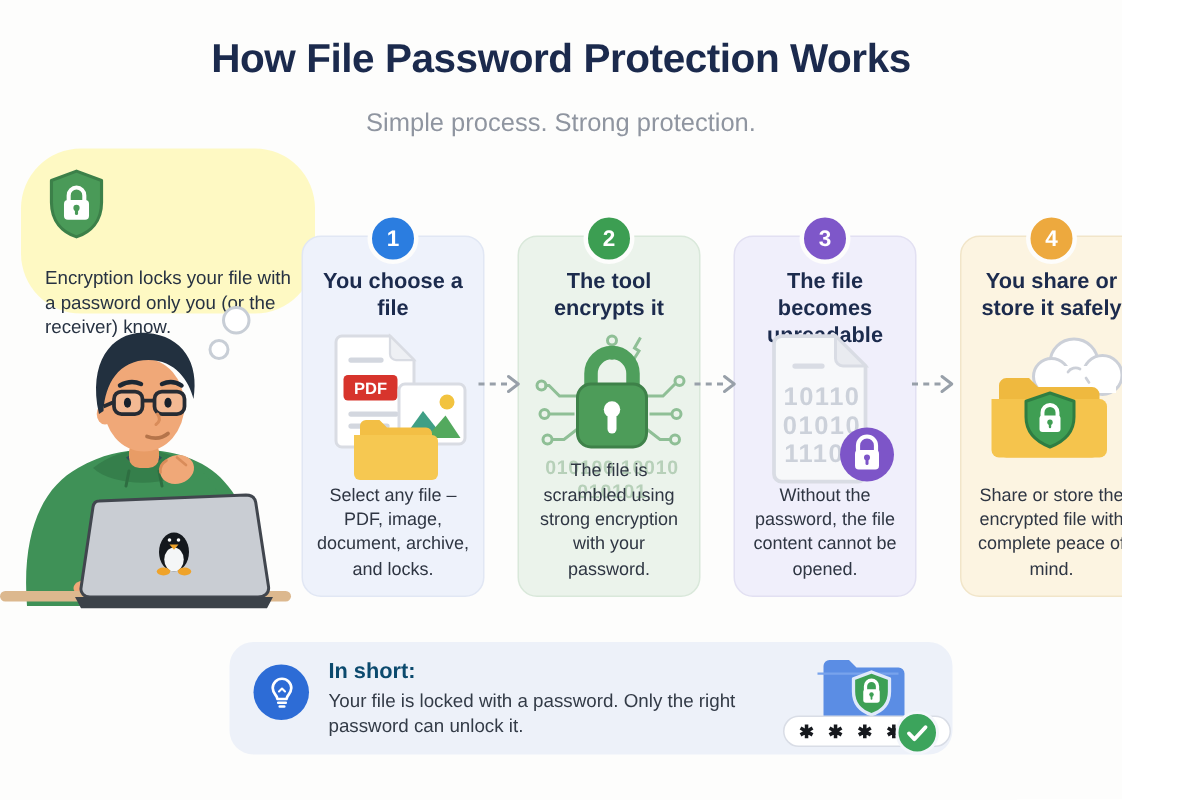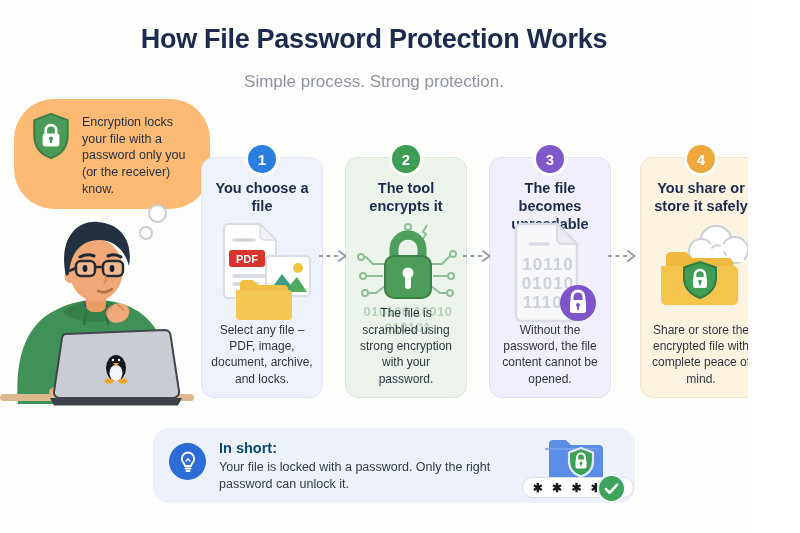--- a/index.html
+++ b/index.html
@@ -3,23 +3,23 @@
 <meta charset="utf-8">
 <style>
   html,body{margin:0;padding:0;background:#fff;}
   #canvas{position:relative;width:748px;height:533px;background:#fdfdfc;overflow:hidden;
           font-family:"Liberation Sans",sans-serif;}
   
   .header{position:absolute;top:24px;left:0;right:0;text-align:center;}
   .title{font-size:27px;font-weight:800;color:#1b2a4d;letter-spacing:-0.3px;margin:0;}
   .subtitle{font-size:17px;font-weight:500;color:#8f95a0;margin-top:17px;}
   
-  .bubble{position:absolute;left:14px;top:99px;width:196px;height:110px;background:#fdba74;
+  .bubble{position:absolute;left:14px;top:99px;width:196px;height:110px;background:#fef9c3;
           border-radius:40px;display:flex;align-items:flex-start;gap:10px;padding:13px 12px 0 16px;
-          box-sizing:border-box;}
+          box-sizing:border-box;flex-direction:column;}
   .bubble-text{font-size:12.5px;line-height:1.33;color:#273242;font-weight:500;padding-top:2px;}
   .trail-1{position:absolute;left:148px;top:204px;width:15px;height:15px;border:2px solid #c8ced6;
            border-radius:50%;background:#fff;}
   .trail-2{position:absolute;left:139px;top:226px;width:10px;height:10px;border:2px solid #c8ced6;
            border-radius:50%;background:#fff;}
   
   .card{position:absolute;top:157px;width:122px;height:241px;border-radius:13px;box-sizing:border-box;}
   .card1{left:201px;background:#eef2fb;border:1px solid #e1e7f4;}
   .card2{left:345px;background:#ebf3eb;border:1px solid #d9e8da;}
   .card3{left:489px;background:#f0effb;border:1px solid #e2e0f2;}

